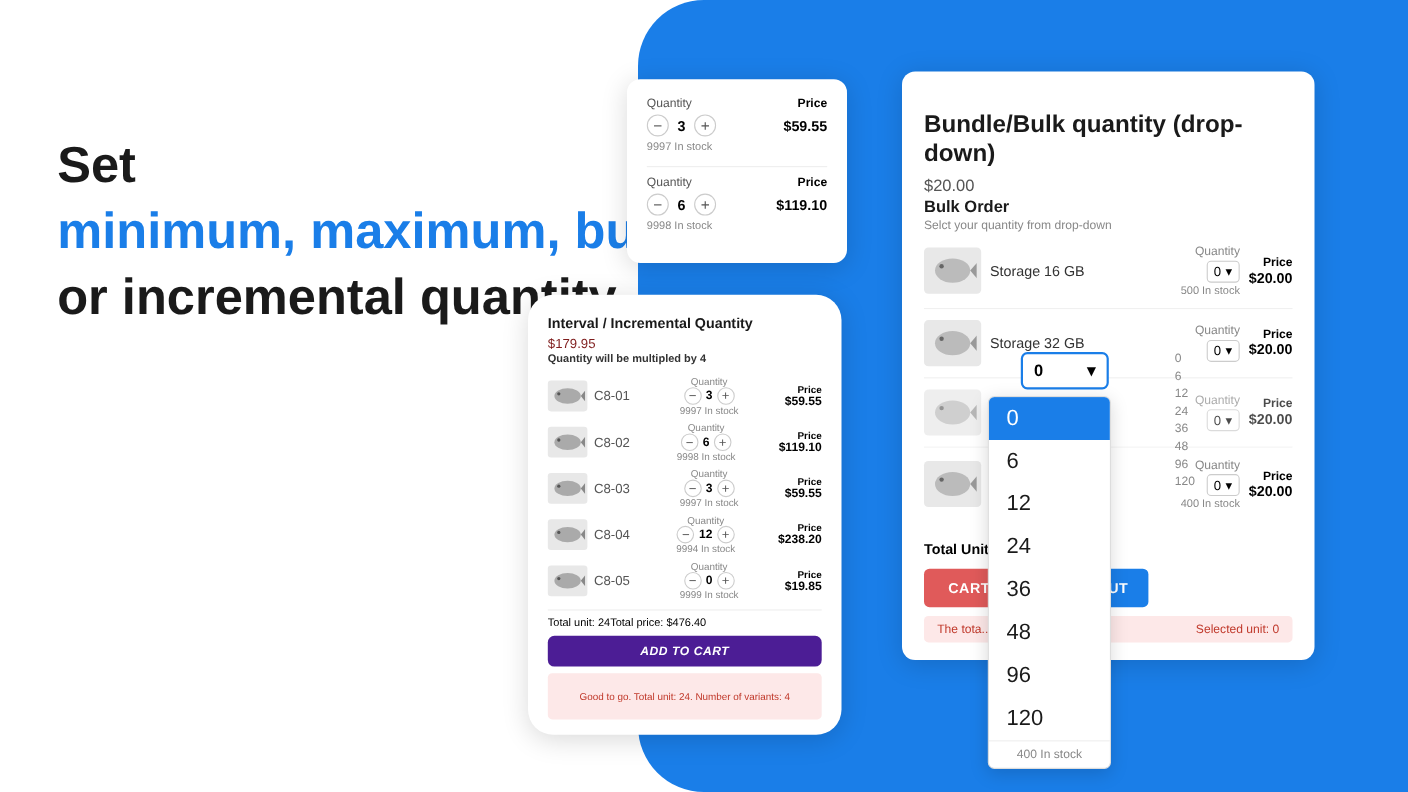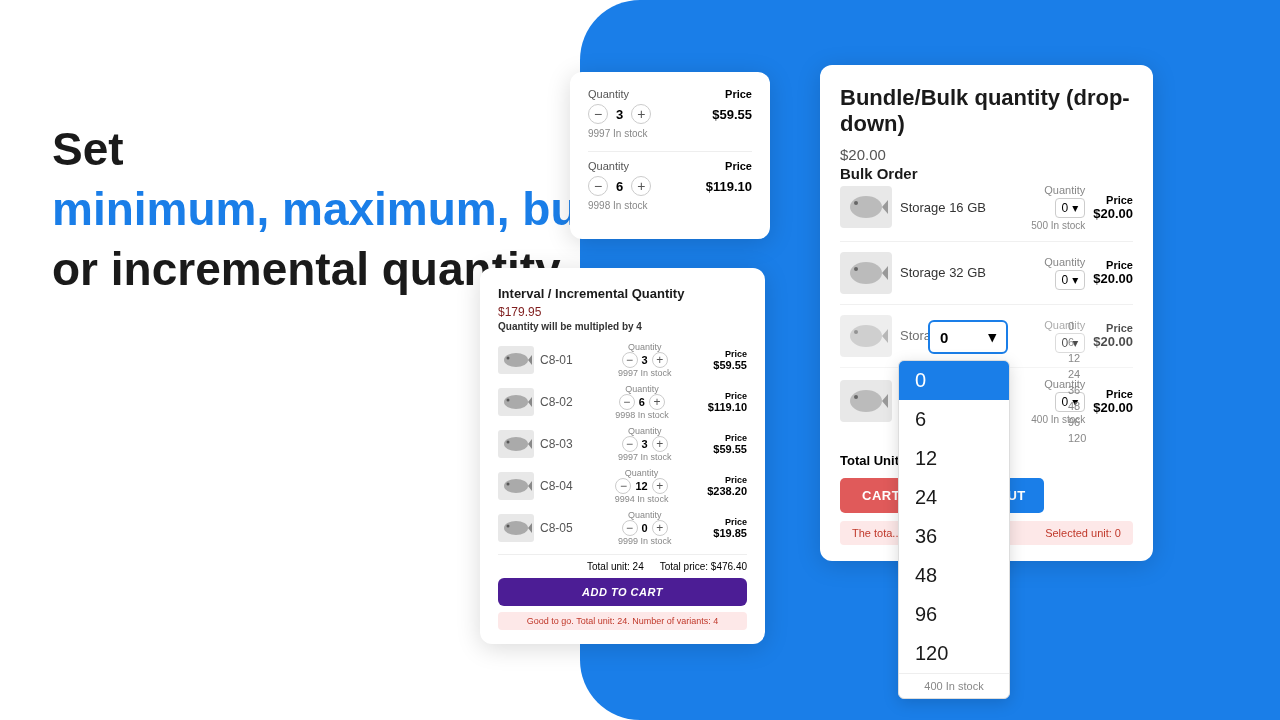--- a/index.html
+++ b/index.html
@@ -114,20 +114,21 @@
       border-top: 1px solid #eee;
       margin: 8px 0;
     }
 
     
     .card-interval {
       width: 285px;
       padding: 18px 18px 14px;
       top: 268px;
       left: 480px;
+      border-radius: 23px;
     }
     .card-interval .card-title {
       font-size: 13px;
       font-weight: 700;
       color: #1a1a1a;
       margin-bottom: 4px;
     }
     .card-interval .card-price {
       font-size: 12px;
       color: #7f1d1d;
@@ -200,55 +201,54 @@
       font-size: 9px;
       font-weight: 700;
       color: #000;
     }
     .product-price-val {
       font-size: 11px;
       font-weight: 700;
     }
     .total-row {
       display: flex;
-      justify-content: flex-end;
+      justify-content: flex-start;
       font-size: 10px;
       margin-top: 8px;
       padding-top: 6px;
       border-top: 1px solid #eee;
-      gap: 16px;
     }
     .add-to-cart-btn {
       width: 100%;
       background: #4c1d95;
       color: #fff;
       border: none;
       border-radius: 6px;
       padding: 8px;
       font-size: 11px;
       font-weight: 600;
       cursor: pointer;
       letter-spacing: 0.5px;
       margin-top: 6px;
       font-style: italic;
     }
     .good-to-go {
       background: #fde8e8;
       border-radius: 4px;
-      padding: 4px 8px;
+      padding: 16px 8px;
       font-size: 9px;
       color: #c0392b;
       text-align: center;
       margin-top: 6px;
     }
 
     
     .card-bundle {
-      width: 333px;
-      padding: 20px 20px 16px;
+      width: 375px;
+      padding: 35px 20px 16px;
       top: 65px;
       left: 820px;
     }
     .bundle-title {
       font-size: 22px;
       font-weight: 700;
       color: #1a1a1a;
       margin-bottom: 8px;
       line-height: 1.2;
     }
@@ -603,20 +603,21 @@
     <span>Total price: $476.40</span>
   </div>
   <button class="add-to-cart-btn">ADD TO CART</button>
   <div class="good-to-go">Good to go. Total unit: 24. Number of variants: 4</div>
 </div>
 
 <div class="card card-bundle">
   <div class="bundle-title">Bundle/Bulk quantity (drop-down)</div>
   <div class="bundle-price">$20.00</div>
   <div class="bundle-order">Bulk Order</div>
+  <div class="bundle-note">Selct your quantity from drop-down</div>
 
   <div class="bundle-product-row">
     <div class="bundle-product-img">
       <svg width="44" height="34" viewBox="0 0 44 34" fill="none">
           <ellipse cx="22" cy="17" rx="16" ry="11" fill="#bbb"></ellipse>
           <polygon points="38,17 44,10 44,24" fill="#999"></polygon>
           <circle cx="12" cy="13" r="2" fill="#666"></circle>
         </svg>
     </div>
     <span class="bundle-product-name">Storage  16 GB</span>

